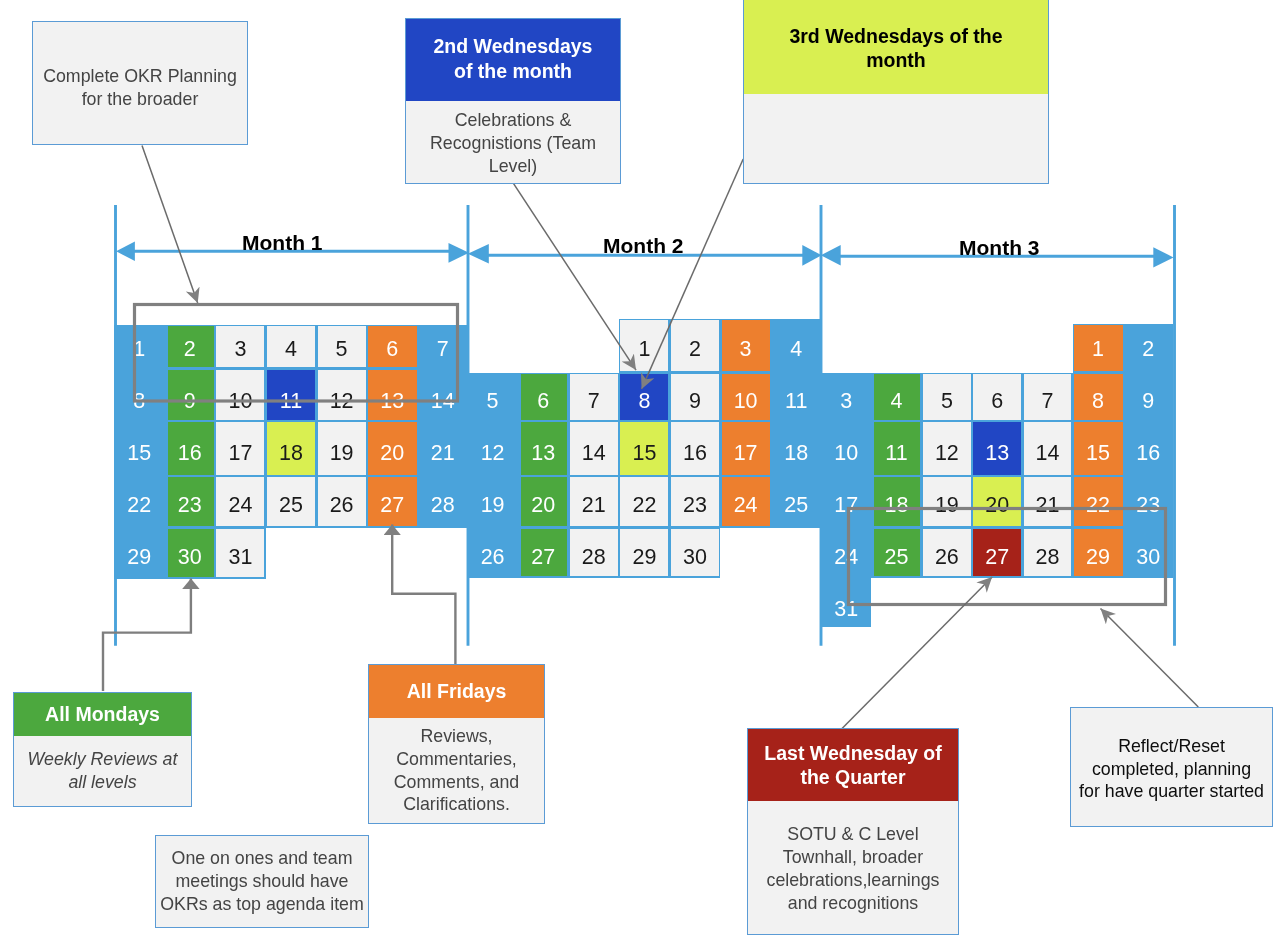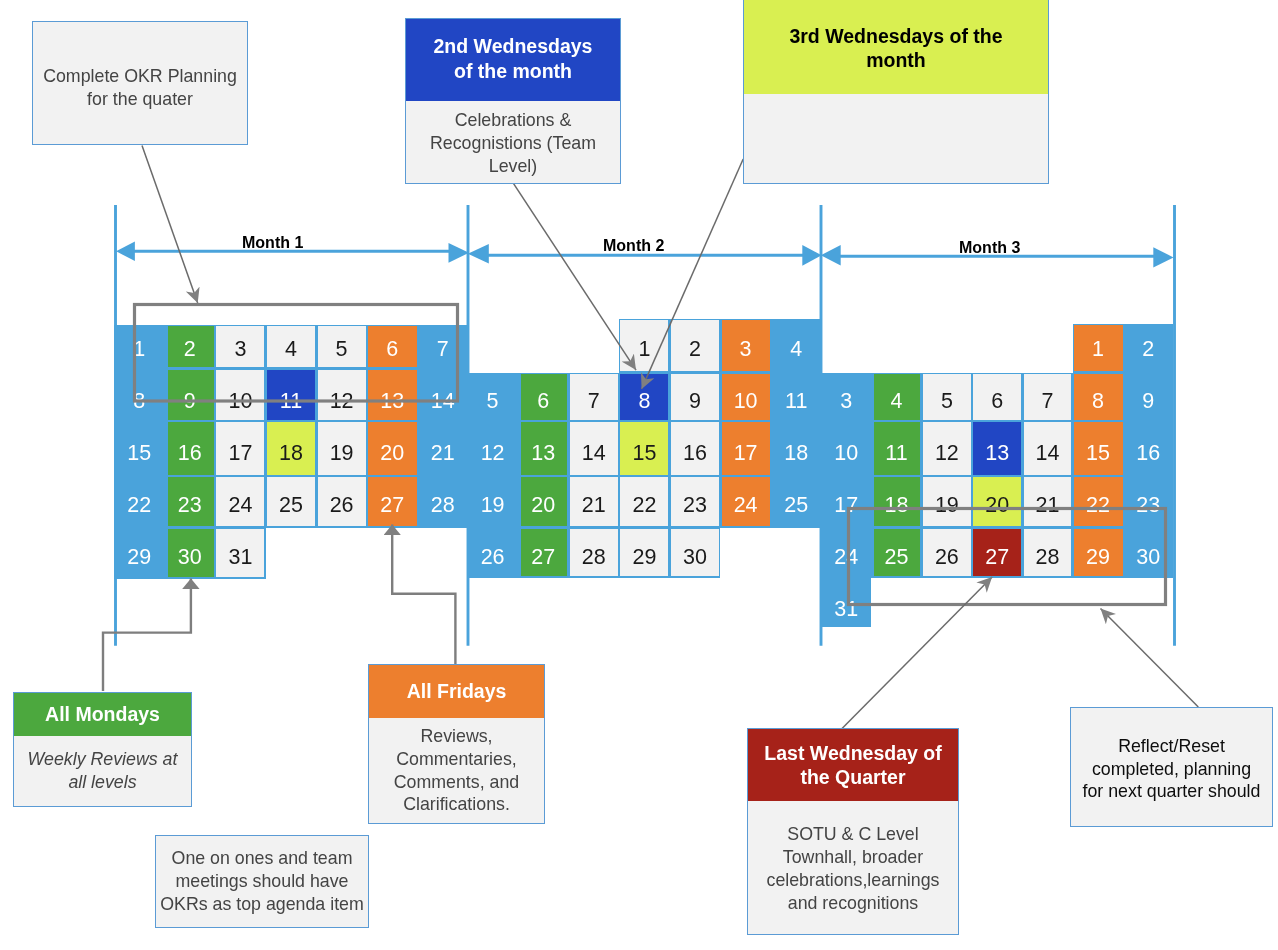--- a/index.html
+++ b/index.html
@@ -11,21 +11,21 @@
   .callout{position:absolute;box-sizing:border-box;border:1px solid #5B9BD5;background:#F2F2F2;}
   .hd{box-sizing:border-box;width:100%;display:flex;align-items:center;justify-content:center;
       flex-direction:column;font-weight:bold;text-align:center;}
   .bd{box-sizing:border-box;width:100%;display:flex;align-items:center;justify-content:center;
       flex-direction:column;color:#444444;text-align:center;font-size:17.8px;}
   .hd .ln,.bd .ln{display:block;white-space:nowrap;}
   .bgblock{position:absolute;background:#4AA3DB;}
   .cell{position:absolute;box-sizing:border-box;}
   .daynum{position:absolute;height:52px;display:flex;align-items:center;justify-content:center;
           font-size:21.5px;line-height:1;padding-bottom:0px;padding-top:3.4px;box-sizing:border-box;}
-  .monthlbl{position:absolute;font-weight:bold;font-size:16px;line-height:21px;color:#000;white-space:nowrap;}
+  .monthlbl{position:absolute;font-weight:bold;font-size:21px;line-height:21px;color:#000;white-space:nowrap;}
 </style>
 </head>
 <body>
 
 <div id="stage">
 
   <svg class="layer">
     <g stroke="#4AA3DB" stroke-width="2.9">
       <line x1="115.5" y1="205" x2="115.5" y2="645.7"></line>
       <line x1="468" y1="205" x2="468" y2="645.7"></line>
@@ -282,21 +282,21 @@
     </g>
     <g stroke="#7E7E7E" stroke-width="2.4" fill="none">
       <path d="M103,691 L103,632.6 L190.9,632.6 L190.9,578.4" marker-end="url(#ah2)"></path>
       <path d="M455.4,664 L455.4,593.7 L392.2,593.7 L392.2,524.6" marker-end="url(#ah2)"></path>
     </g>
   </svg>
 
   <div class="callout" style="left:32px;top:21px;width:216px;height:124px;">
     <div class="bd" style="height:100%;line-height:22.8px;padding-top:10px;">
         <span class="ln">Complete OKR Planning</span>
-        <span class="ln">for the quater</span>
+        <span class="ln">for the broader</span>
       </div>
   </div>
 
   <div class="callout" style="left:405px;top:18px;width:216px;height:166px;">
     <div class="hd" style="height:82px;background:#2146C4;color:#fff;font-size:19.5px;line-height:24.5px;padding-bottom:3px;">
         <span class="ln">2nd Wednesdays</span>
         <span class="ln">of the month</span>
       </div>
     <div class="bd" style="height:82px;line-height:22.8px;padding-top:3px;">
         <span class="ln">Celebrations &amp;</span>
@@ -352,17 +352,17 @@
         <span class="ln">Townhall, broader</span>
         <span class="ln">celebrations,learnings</span>
         <span class="ln">and recognitions</span>
       </div>
   </div>
 
   <div class="callout" style="left:1070px;top:707px;width:203px;height:120px;">
     <div class="bd" style="height:100%;color:#0D0D0D;line-height:22.8px;padding-top:4px;">
         <span class="ln">Reflect/Reset</span>
         <span class="ln">completed, planning</span>
-        <span class="ln">for next quarter should</span>
+        <span class="ln">for have quarter started</span>
       </div>
   </div>
 
 </div>
 
 </body></html>

